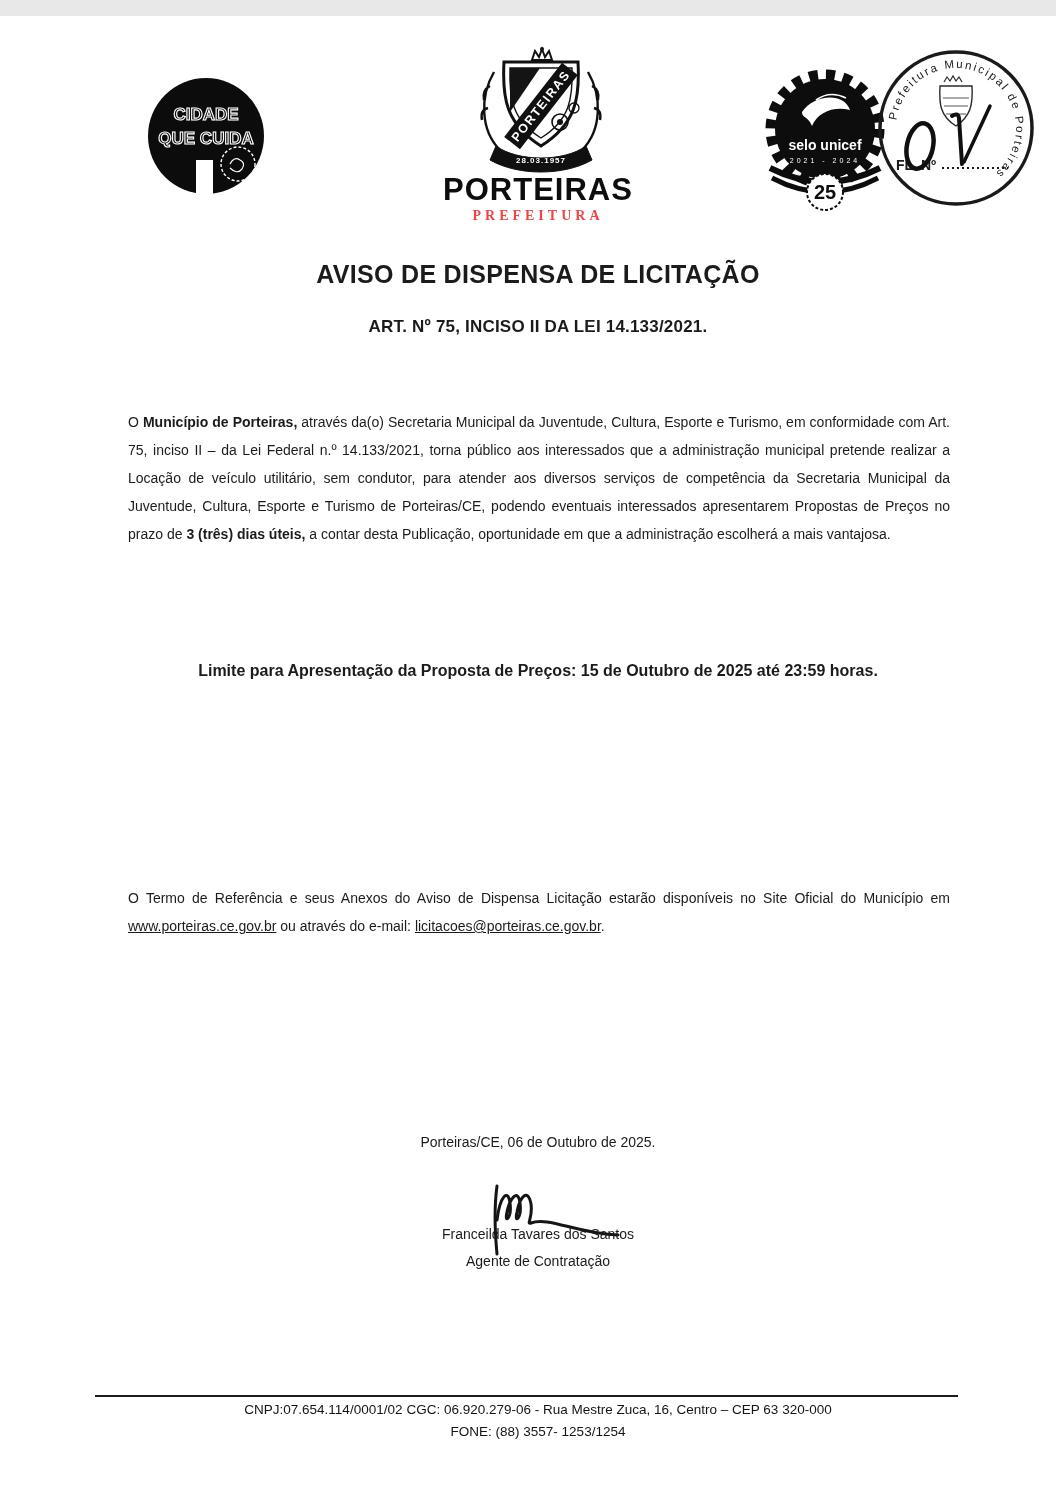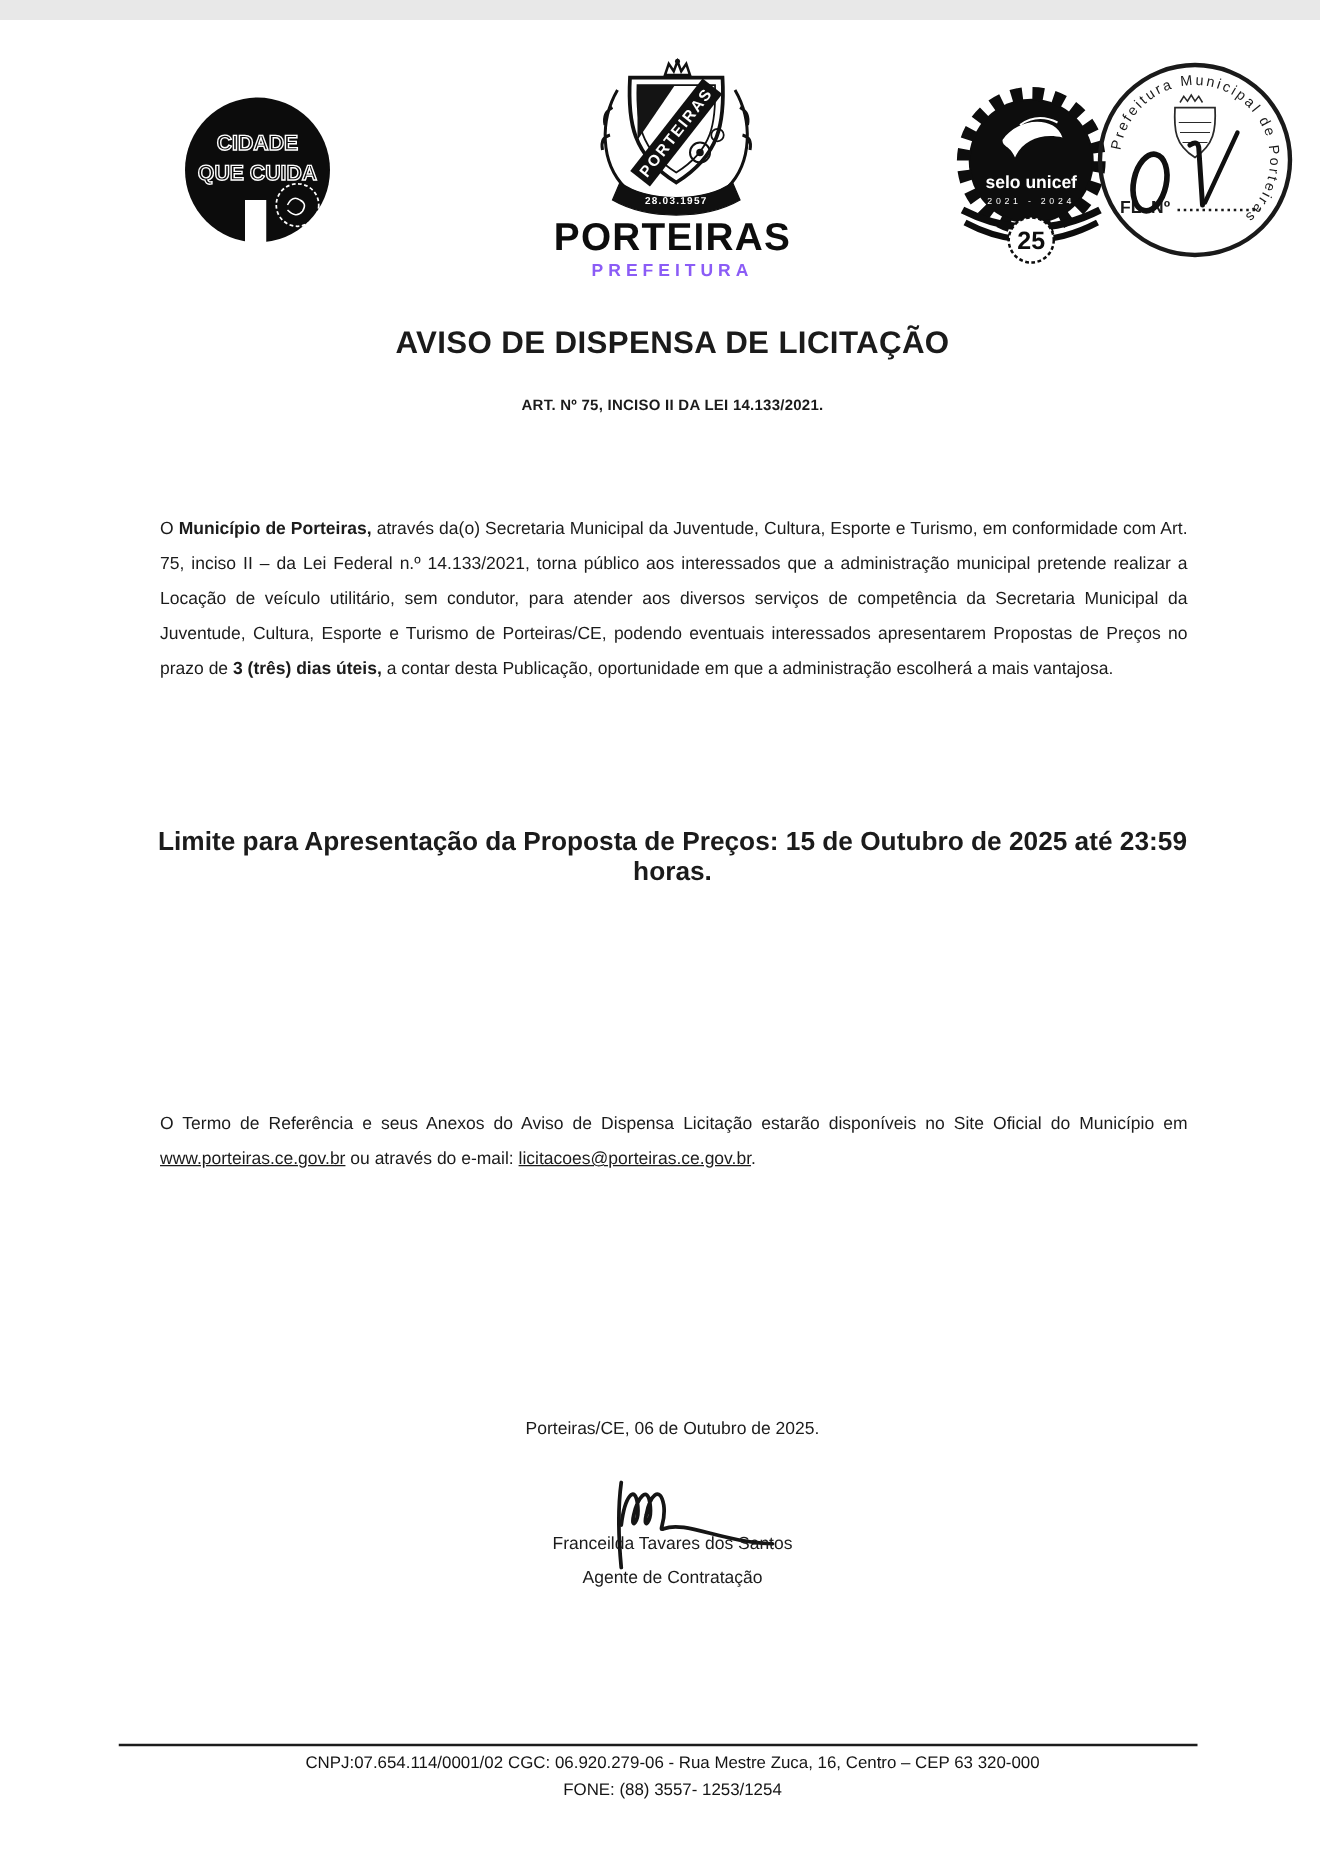--- a/index.html
+++ b/index.html
@@ -10,24 +10,24 @@
     background:#ffffff;
     font-family:"Liberation Sans", sans-serif;
     color:#1b1b1b;
     overflow:hidden;
   }
   .abs{position:absolute;}
   .body-text{font-size:14px;line-height:28px;text-align:justify;}
   .centered{text-align:center;}
   .u{text-decoration:underline;}
   .doc-title{font-weight:bold;font-size:25px;letter-spacing:.3px;}
-  .doc-subtitle{font-weight:bold;font-size:12px;letter-spacing:.2px;}
-  .deadline{font-weight:bold;font-size:21px;}
+  .doc-subtitle{font-weight:bold;font-size:17px;letter-spacing:.2px;}
+  .deadline{font-weight:bold;font-size:16px;}
   .wordmark{font-weight:bold;font-size:31px;letter-spacing:1px;color:#0d0d0d;}
-  .wordmark-sub{font-weight:bold;font-size:14px;letter-spacing:4px;color:#8b5cf6;}
+  .wordmark-sub{font-weight:bold;font-size:14px;letter-spacing:4px;color:#ef4444;font-family:Liberation Serif, serif;}
   .footer-text{font-size:13.5px;color:#141414;}
   .footer-row{display:flex;justify-content:center;gap:4px;}
   svg text{font-family:"Liberation Sans", sans-serif;}
   .rule{background:#1c1c1c;height:2px;}
 </style>
 </head>
 <body>
 
 <div class="page">
 

